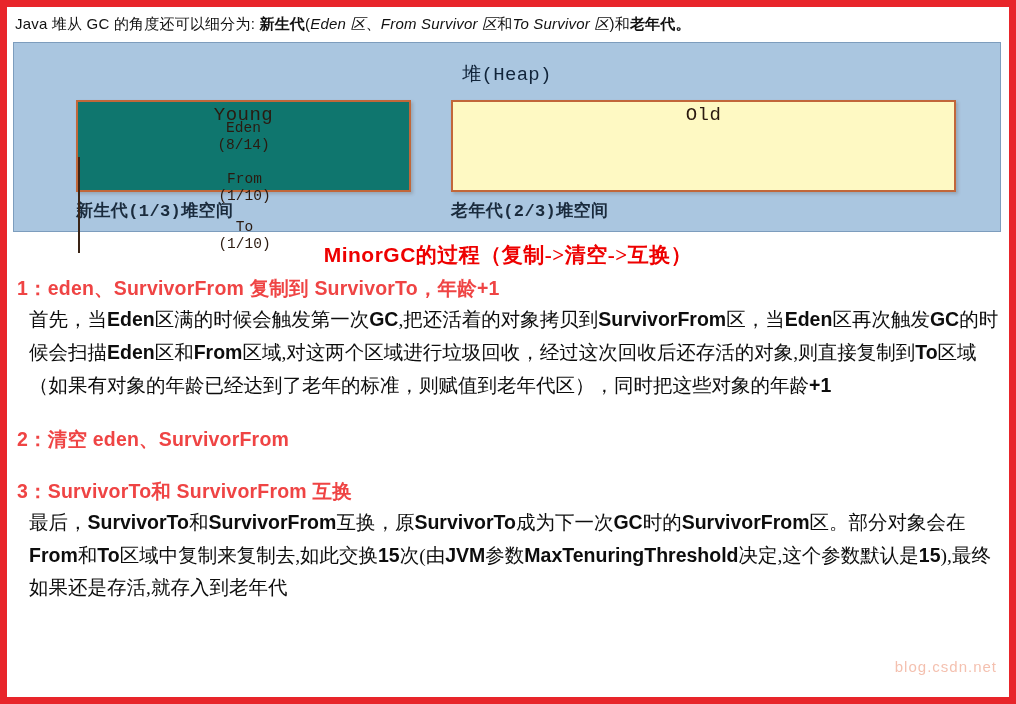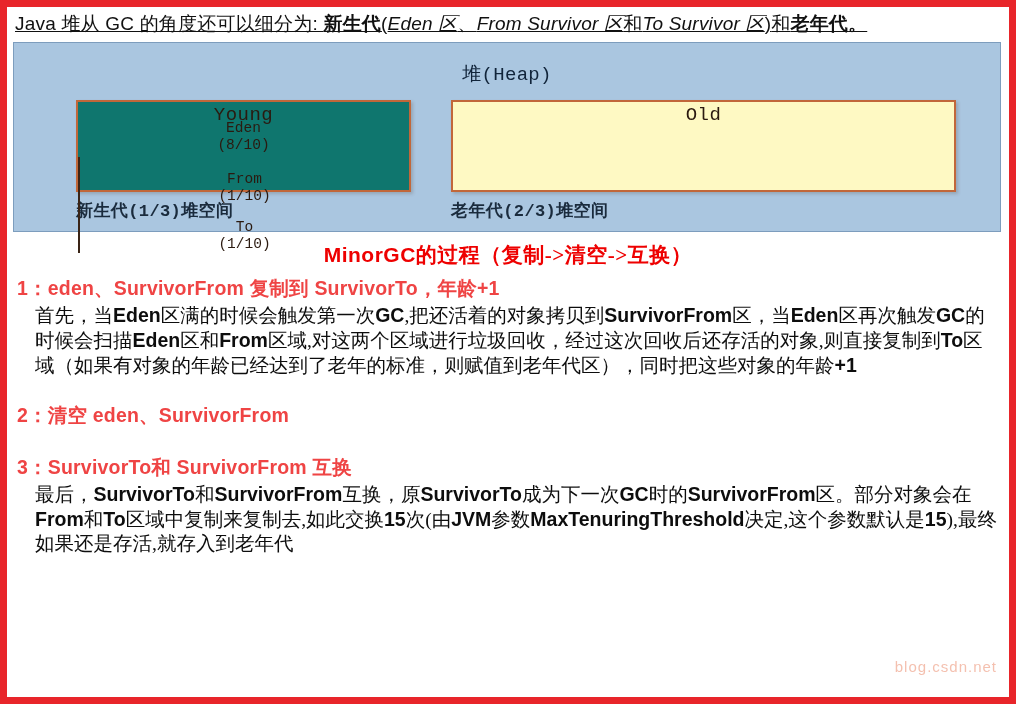--- a/index.html
+++ b/index.html
@@ -22,26 +22,25 @@
     height: 704px;
     border: 7px solid #e8252a;
     background: #ffffff;
     overflow: hidden;
   }
 
   
   .intro {
     box-sizing: border-box;
     padding: 4px 6px 0 8px;
-    font-size: 19px;
+    font-size: 15px;
     line-height: 25px;
     color: #111111;
     letter-spacing: 0.2px;
     white-space: normal;
-    text-decoration: underline;
   }
   .intro .b { font-weight: bold; }
   .intro .i { font-style: italic; }
 
   
   .heap-panel {
     position: relative;
     box-sizing: border-box;
     margin: 6px 8px 0 6px;
     height: 190px;
@@ -171,22 +170,22 @@
     letter-spacing: 0.2px;
   }
   .step-head .cn {
     font-family: "Liberation Serif", "DejaVu Serif", serif;
     font-weight: bold;
   }
 
   .para {
     color: #0d0d0d;
     font-size: 19.5px;
-    line-height: 24px;
-    margin: 0 0 0 20px;
+    line-height: 32px;
+    margin: 0 0 0 14px;
     font-family: "Liberation Serif", "DejaVu Serif", serif;
     letter-spacing: 0px;
   }
   .para .k {
     font-family: "Liberation Sans", "DejaVu Sans", sans-serif;
     font-weight: bold;
   }
 
   .gap { height: 24px; }
 
@@ -214,21 +213,21 @@
   <div class="heap-panel">
     <div class="heap-title">堆(Heap)</div>
 
     <div class="regions">
 
       <div class="young-wrap">
         <div class="young-box">
           <div class="young-label">Young</div>
           <div class="seg eden">
             <span>Eden</span>
-            <span>(8/10)</span>
+            <span>(8/14)</span>
           </div>
           <div class="seg from">
             <span>From</span>
             <span>(1/10)</span>
           </div>
           <div class="seg to">
             <span>To</span>
             <span>(1/10)</span>
           </div>
         </div>

